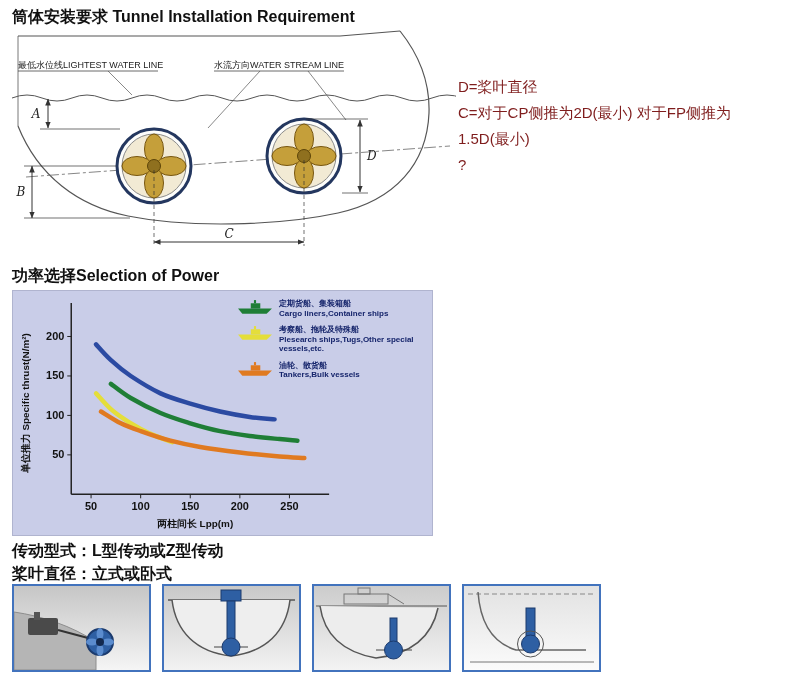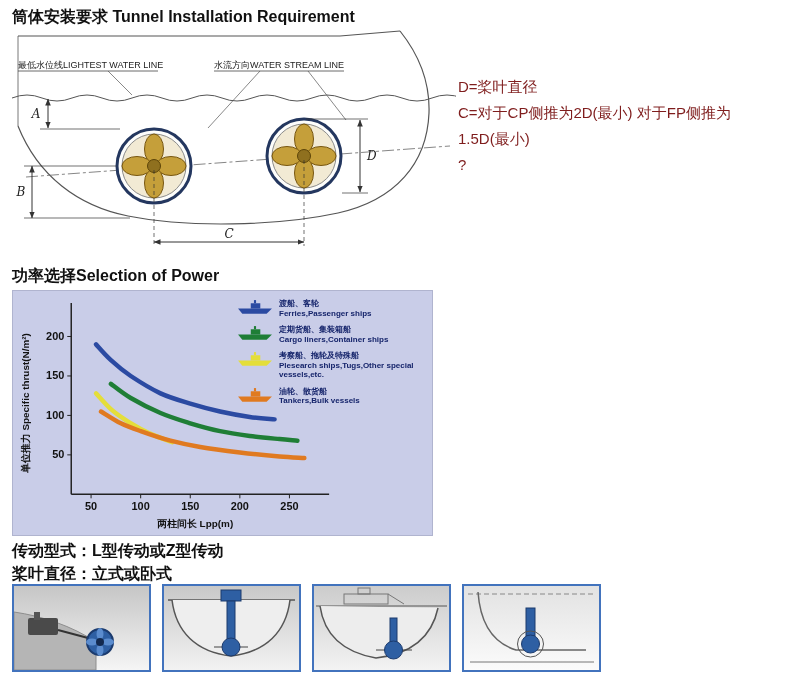--- a/index.html
+++ b/index.html
@@ -121,31 +121,20 @@
         <line x1="54" y1="85.65217391304348" x2="58" y2="85.65217391304348" stroke="#222"></line>
         <text x="51" y="89.15217391304348" text-anchor="end" class="tick">150</text>
         <line x1="54" y1="45.86956521739131" x2="58" y2="45.86956521739131" stroke="#222"></line>
         <text x="51" y="49.36956521739131" text-anchor="end" class="tick">200</text>
         <path d="M83.0,53.8C85.5,56.5 92.2,64.4 98.0,69.7C103.8,75.0 109.7,80.1 118.0,85.7C126.3,91.2 138.0,98.5 148.0,103.2C158.0,107.8 168.0,110.5 178.0,113.5C188.0,116.5 198.0,119.2 208.0,121.5C218.0,123.7 228.8,125.7 238.0,127.0C247.2,128.4 258.8,129.0 263.0,129.4" fill="none" stroke="#2b4aa2" stroke-width="4.5" stroke-linecap="round"></path>
         <path d="M98.0,93.6C101.3,96.0 109.7,103.0 118.0,107.9C126.3,112.8 138.0,118.8 148.0,123.0C158.0,127.3 168.0,130.3 178.0,133.4C188.0,136.4 198.0,139.2 208.0,141.3C218.0,143.5 228.0,144.8 238.0,146.1C248.0,147.4 260.0,148.5 268.0,149.3C276.0,150.1 283.0,150.6 286.0,150.9" fill="none" stroke="#1f7e36" stroke-width="4.5" stroke-linecap="round"></path>
         <path d="M83.0,103.2C85.5,105.8 93.0,114.6 98.0,119.1C103.0,123.6 108.0,126.9 113.0,130.2C118.0,133.5 123.0,136.3 128.0,139.0C133.0,141.6 137.7,143.9 143.0,146.1C148.3,148.4 157.2,151.4 160.0,152.5" fill="none" stroke="#e4de3a" stroke-width="4.5" stroke-linecap="round"></path>
         <path d="M88.0,121.5C91.3,123.4 101.3,130.1 108.0,133.4C114.7,136.7 119.7,138.4 128.0,141.3C136.3,144.3 148.0,148.2 158.0,150.9C168.0,153.5 176.3,155.3 188.0,157.3C199.7,159.3 214.7,161.2 228.0,162.8C241.3,164.4 257.2,165.9 268.0,166.8C278.8,167.7 288.8,168.1 293.0,168.4" fill="none" stroke="#e07a20" stroke-width="4.5" stroke-linecap="round"></path>
       </svg>
     <div class="legend" id="chart-legend">
-        <div class="legend-item">
-          <svg viewBox="0 0 34 14">
-            <polygon points="1,8 33,8 28,13 5,13" fill="#2b4aa2"></polygon>
-            <rect x="13" y="3" width="9" height="5" fill="#2b4aa2"></rect>
-            <rect x="16" y="0" width="2" height="3" fill="#2b4aa2"></rect>
-          </svg>
-          <div class="legend-text">
-            <div>渡船、客轮</div>
-            <div>Ferries,Passenger ships</div>
-          </div>
-        </div>
         <div class="legend-item">
           <svg viewBox="0 0 34 14">
             <polygon points="1,8 33,8 28,13 5,13" fill="#1f7e36"></polygon>
             <rect x="13" y="3" width="9" height="5" fill="#1f7e36"></rect>
             <rect x="16" y="0" width="2" height="3" fill="#1f7e36"></rect>
           </svg>
           <div class="legend-text">
             <div>定期货船、集装箱船</div>
             <div>Cargo liners,Container ships</div>
           </div>

